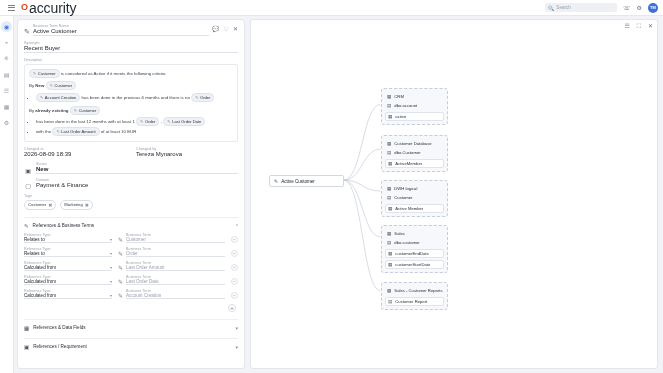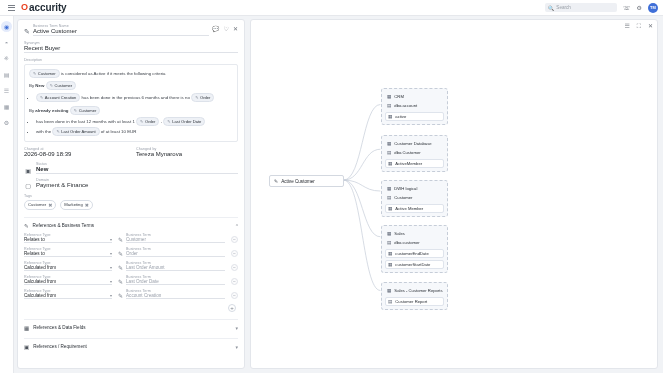--- a/index.html
+++ b/index.html
@@ -15,21 +15,21 @@
   
   .topbar {
     position: absolute; top: 0; left: 0; width: 663px; height: 16px;
     background: #ffffff; display: flex; align-items: center;
     border-bottom: 1px solid #e6e8ec;
   }
   .hamburger { width: 14px; margin-left: 4px; display: flex; flex-direction: column; gap: 1.5px; align-items: center; }
   .hamburger span { display: block; width: 7px; height: 1px; background: #7a7f87; }
   .brand { display: flex; align-items: center; margin-left: 3px; gap: 1px; }
   .brand-mark { color: #e8401f; font-size: 9px; font-weight: bold; line-height: 1; }
-  .brand-text { font-size: 10px; font-weight: bold; color: #1f2933; letter-spacing: -0.1px; }
+  .brand-text { font-size: 14px; font-weight: normal; color: #1f2933; letter-spacing: -0.1px; }
   .topbar-right { margin-left: auto; display: flex; align-items: center; gap: 6px; padding-right: 5px; }
   .search-box {
     width: 72px; height: 9px; background: #eef0f4; border-radius: 2px;
     display: flex; align-items: center; padding: 0 3px; gap: 2px;
   }
   .search-box .mini-icon { font-size: 5px; color: #888e99; }
   .search-box .ph { font-size: 4.6px; color: #9aa0a8; }
   .t-icon { font-size: 6px; color: #72777f; line-height: 1; }
   .avatar {
     width: 10px; height: 10px; border-radius: 50%; background: #3f6fd8;

